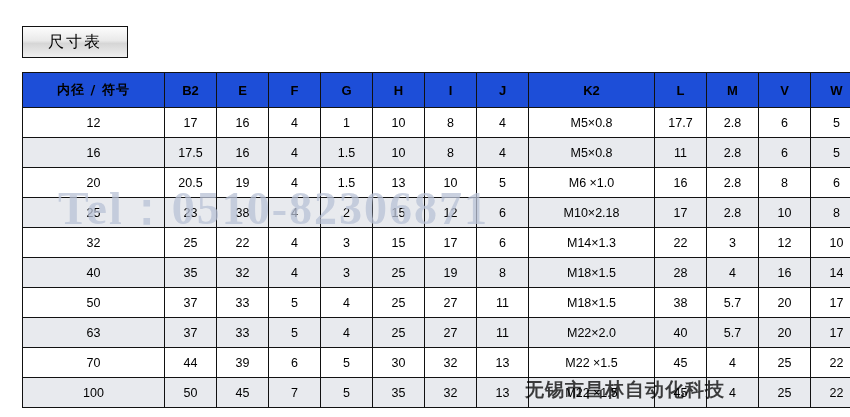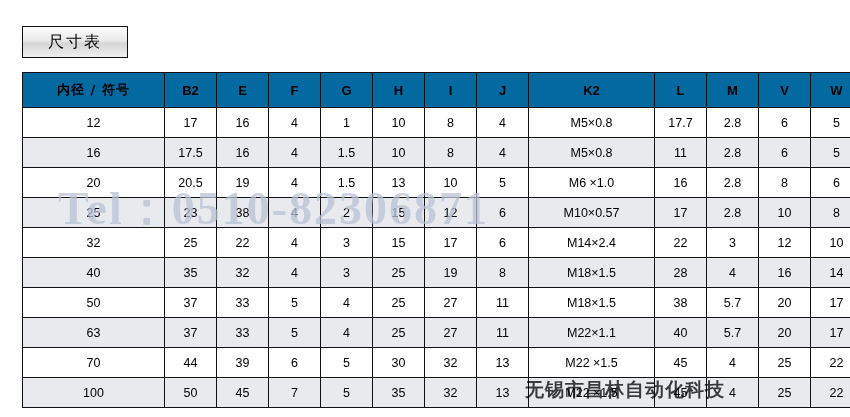--- a/index.html
+++ b/index.html
@@ -57,21 +57,21 @@
     height: 29px;
     padding: 0;
     font-family: "Liberation Sans", sans-serif;
     font-weight: normal;
     background-clip: padding-box;
   }
   table.dim-table thead th {
     height: 34px;
     font-size: 13px;
     font-weight: bold;
-    background: #0369a1;
+    background: #1d4ed8;
   }
   table.dim-table thead th.first-col {
     font-family: "DejaVu Sans", sans-serif;
     letter-spacing: 1px;
   }
   tr.row-even td {
     background: #ffffff;
   }
   tr.row-odd td {
     background: #e8eaee;
@@ -213,36 +213,36 @@
         </tr>
         <tr class="row-odd">
           <td>25</td>
           <td>23</td>
           <td>38</td>
           <td>4</td>
           <td>2</td>
           <td>15</td>
           <td>12</td>
           <td>6</td>
-          <td>M10×0.57</td>
+          <td>M10×2.18</td>
           <td>17</td>
           <td>2.8</td>
           <td>10</td>
           <td>8</td>
         </tr>
         <tr class="row-even">
           <td>32</td>
           <td>25</td>
           <td>22</td>
           <td>4</td>
           <td>3</td>
           <td>15</td>
           <td>17</td>
           <td>6</td>
-          <td>M14×2.4</td>
+          <td>M14×1.3</td>
           <td>22</td>
           <td>3</td>
           <td>12</td>
           <td>10</td>
         </tr>
         <tr class="row-odd">
           <td>40</td>
           <td>35</td>
           <td>32</td>
           <td>4</td>
@@ -273,21 +273,21 @@
         </tr>
         <tr class="row-odd">
           <td>63</td>
           <td>37</td>
           <td>33</td>
           <td>5</td>
           <td>4</td>
           <td>25</td>
           <td>27</td>
           <td>11</td>
-          <td>M22×1.1</td>
+          <td>M22×2.0</td>
           <td>40</td>
           <td>5.7</td>
           <td>20</td>
           <td>17</td>
         </tr>
         <tr class="row-even">
           <td>70</td>
           <td>44</td>
           <td>39</td>
           <td>6</td>

